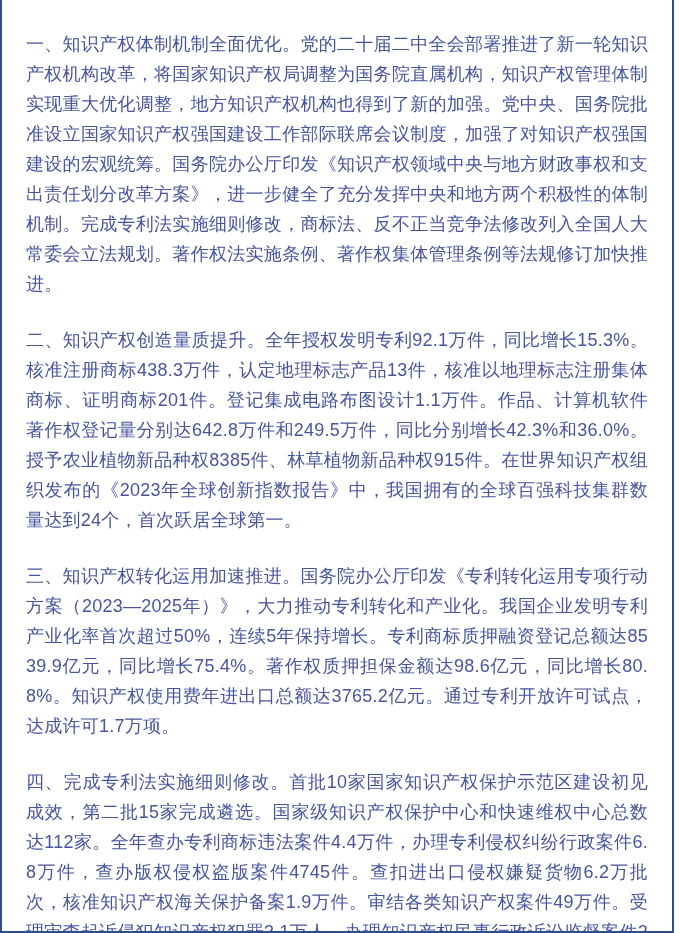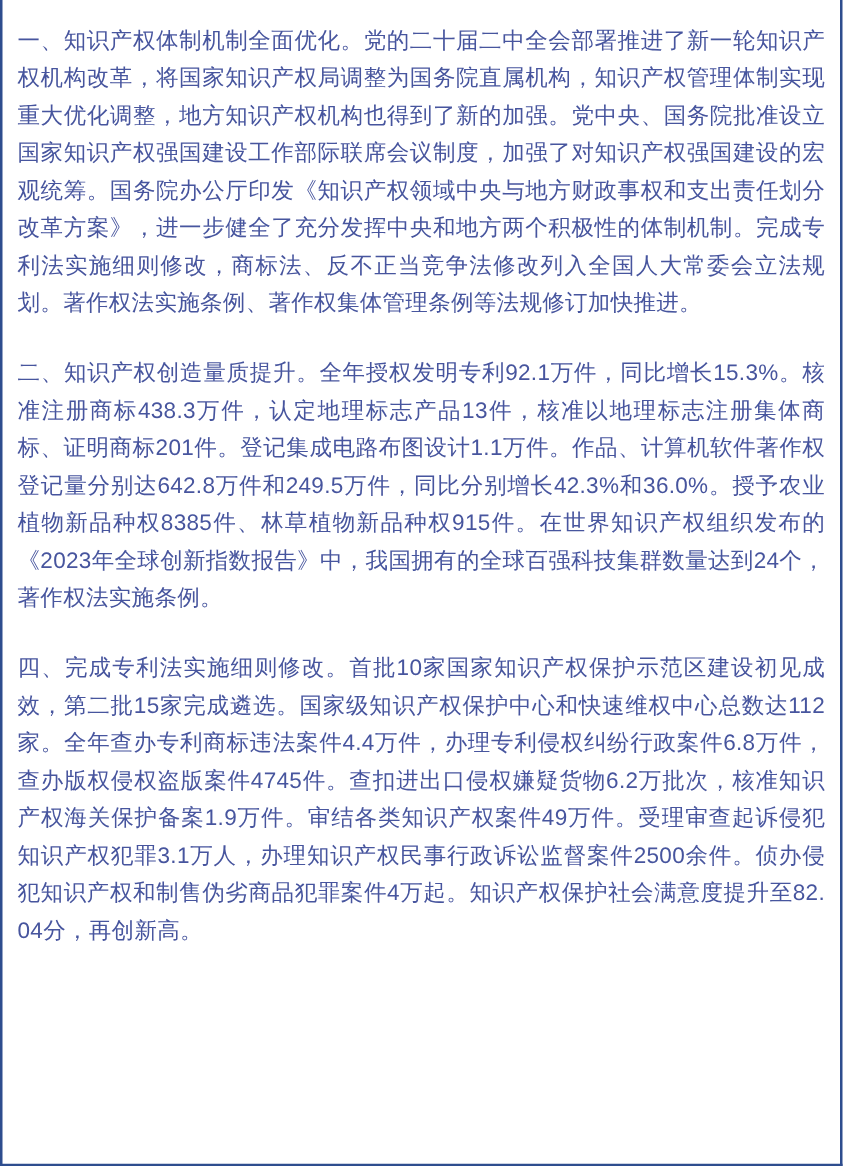--- a/index.html
+++ b/index.html
@@ -25,33 +25,34 @@
     margin: 0;
     background: var(--background);
     border-left: 2px solid var(--border);
     border-right: 2px solid var(--border);
     border-bottom: 2px solid var(--border);
     border-top: none;
     padding: 13px 8px 18px 8px;
     overflow: hidden;
   }
   .article-box p {
-    margin: 4px;
+    margin: 16px;
     color: var(--text);
     font-size: 18px;
     line-height: 30px;
     letter-spacing: 0.25px;
     text-align: justify;
     text-justify: inter-ideograph;
     word-break: break-all;
   }
   .article-box p + p {
     margin-top: 26px;
   }
 </style>
 </head>
 <body>
 
 <div class="article-box">
   <p>一、知识产权体制机制全面优化。党的二十届二中全会部署推进了新一轮知识产权机构改革，将国家知识产权局调整为国务院直属机构，知识产权管理体制实现重大优化调整，地方知识产权机构也得到了新的加强。党中央、国务院批准设立国家知识产权强国建设工作部际联席会议制度，加强了对知识产权强国建设的宏观统筹。国务院办公厅印发《知识产权领域中央与地方财政事权和支出责任划分改革方案》，进一步健全了充分发挥中央和地方两个积极性的体制机制。完成专利法实施细则修改，商标法、反不正当竞争法修改列入全国人大常委会立法规划。著作权法实施条例、著作权集体管理条例等法规修订加快推进。</p>
-  <p>二、知识产权创造量质提升。全年授权发明专利92.1万件，同比增长15.3%。核准注册商标438.3万件，认定地理标志产品13件，核准以地理标志注册集体商标、证明商标201件。登记集成电路布图设计1.1万件。作品、计算机软件著作权登记量分别达642.8万件和249.5万件，同比分别增长42.3%和36.0%。授予农业植物新品种权8385件、林草植物新品种权915件。在世界知识产权组织发布的《2023年全球创新指数报告》中，我国拥有的全球百强科技集群数量达到24个，著作权法实施条例。</p>
+  <p>二、知识产权创造量质提升。全年授权发明专利92.1万件，同比增长15.3%。核准注册商标438.3万件，认定地理标志产品13件，核准以地理标志注册集体商标、证明商标201件。登记集成电路布图设计1.1万件。作品、计算机软件著作权登记量分别达642.8万件和249.5万件，同比分别增长42.3%和36.0%。授予农业植物新品种权8385件、林草植物新品种权915件。在世界知识产权组织发布的《2023年全球创新指数报告》中，我国拥有的全球百强科技集群数量达到24个，首次跃居全球第一。</p>
+  <p>三、知识产权转化运用加速推进。国务院办公厅印发《专利转化运用专项行动方案（2023—2025年）》，大力推动专利转化和产业化。我国企业发明专利产业化率首次超过50%，连续5年保持增长。专利商标质押融资登记总额达8539.9亿元，同比增长75.4%。著作权质押担保金额达98.6亿元，同比增长80.8%。知识产权使用费年进出口总额达3765.2亿元。通过专利开放许可试点，达成许可1.7万项。</p>
   <p>四、完成专利法实施细则修改。首批10家国家知识产权保护示范区建设初见成效，第二批15家完成遴选。国家级知识产权保护中心和快速维权中心总数达112家。全年查办专利商标违法案件4.4万件，办理专利侵权纠纷行政案件6.8万件，查办版权侵权盗版案件4745件。查扣进出口侵权嫌疑货物6.2万批次，核准知识产权海关保护备案1.9万件。审结各类知识产权案件49万件。受理审查起诉侵犯知识产权犯罪3.1万人，办理知识产权民事行政诉讼监督案件2500余件。侦办侵犯知识产权和制售伪劣商品犯罪案件4万起。知识产权保护社会满意度提升至82.04分，再创新高。</p>
 </div>
 
 </body></html>

